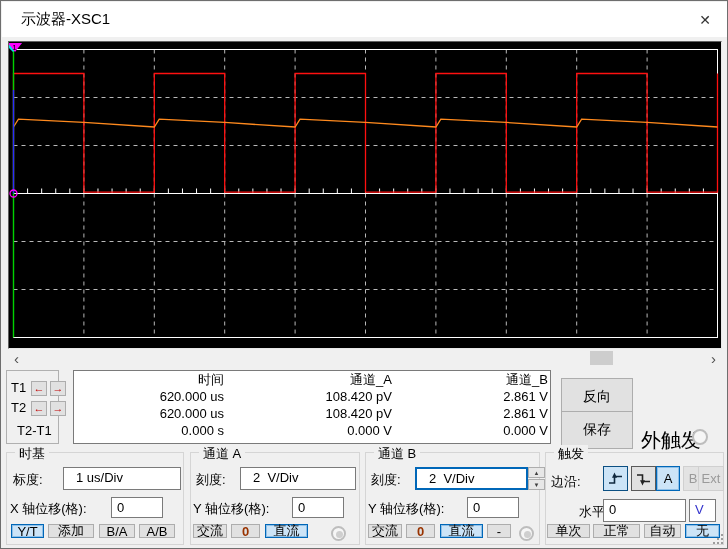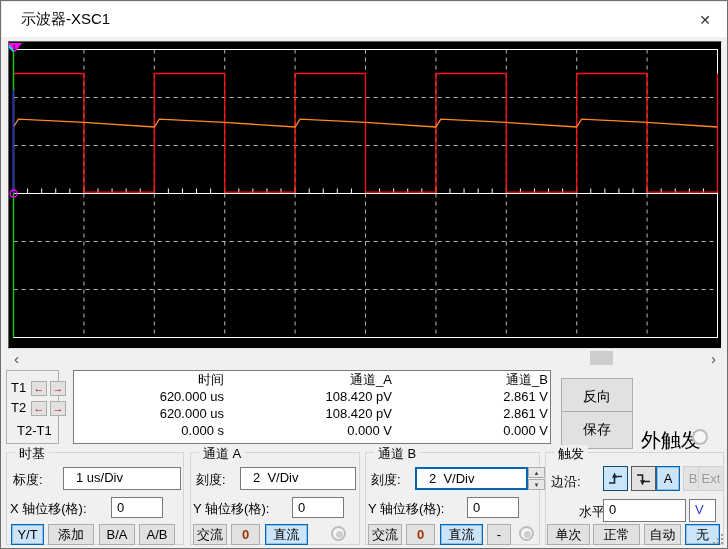--- a/index.html
+++ b/index.html
@@ -25,21 +25,21 @@
   #ext-label{position:absolute;left:640px;top:426px;font-size:20px;color:#000;}
   .led{border-radius:50%;background:#f6f6f6;border:2px solid #bdbdbd;}
   #ext-led{position:absolute;left:691px;top:428px;width:16px;height:16px;}
   .led-dot{position:absolute;left:3px;top:3px;width:7px;height:7px;border-radius:50%;background:#cfcfcf;}
   
   .grp{position:absolute;top:451px;height:93px;border:1px solid #d5d5d5;background:#f0f0f0;}
   .ttl{position:absolute;left:8px;top:-8px;background:#f0f0f0;padding:0 4px;font-size:13px;color:#000;}
   .lbl{position:absolute;font-size:13px;color:#000;white-space:nowrap;}
   .inp{position:absolute;background:#fff;border:1px solid #7a7a7a;font-size:13px;color:#000;padding:2px 4px 0 12px;white-space:pre;}
   .inp.small{padding-left:5px;}
-  .btn{position:absolute;height:21px;background:#e1e1e1;border:1px solid #adadad;font-size:13px;color:#000;display:flex;align-items:center;justify-content:center;}
+  .btn{position:absolute;height:14px;background:#e1e1e1;border:1px solid #adadad;font-size:13px;color:#000;display:flex;align-items:center;justify-content:center;}
   .btn.sel{background:#cce4f7;border:1px solid #0067b8;box-shadow:inset 0 0 0 1px #8fc0e8;}
   .btn.dis{background:#e3e3e3;border:1px solid #d0d0d0;color:#9a9a9a;}
   .btn.red0{color:#993300;font-weight:bold;}
   .edgebtn{position:absolute;width:25px;height:25px;background:#e1e1e1;border:1px solid #5a5a5a;display:flex;align-items:center;justify-content:center;}
   .edgebtn.sel{background:#cce4f7;border:1px solid #0b4f82;}
   .srcbtn{position:absolute;width:24px;height:25px;font-size:13px;display:flex;align-items:center;justify-content:center;}
   .spin{position:absolute;width:17px;height:11px;background:#e7e7e7;border:1px solid #adadad;font-size:6px;color:#404040;display:flex;align-items:center;justify-content:center;}
   #grip{position:absolute;right:2px;bottom:2px;}
 </style>
 </head>

